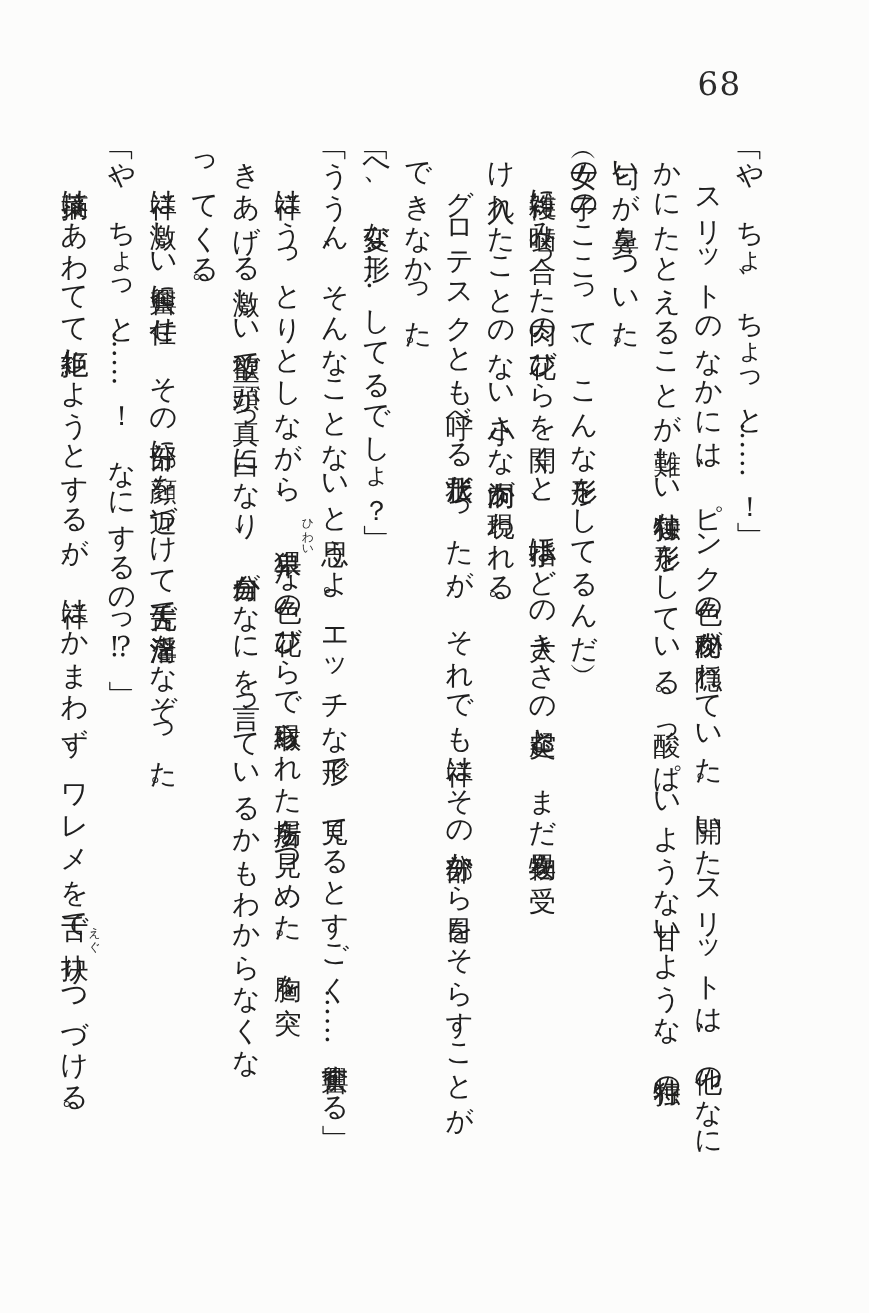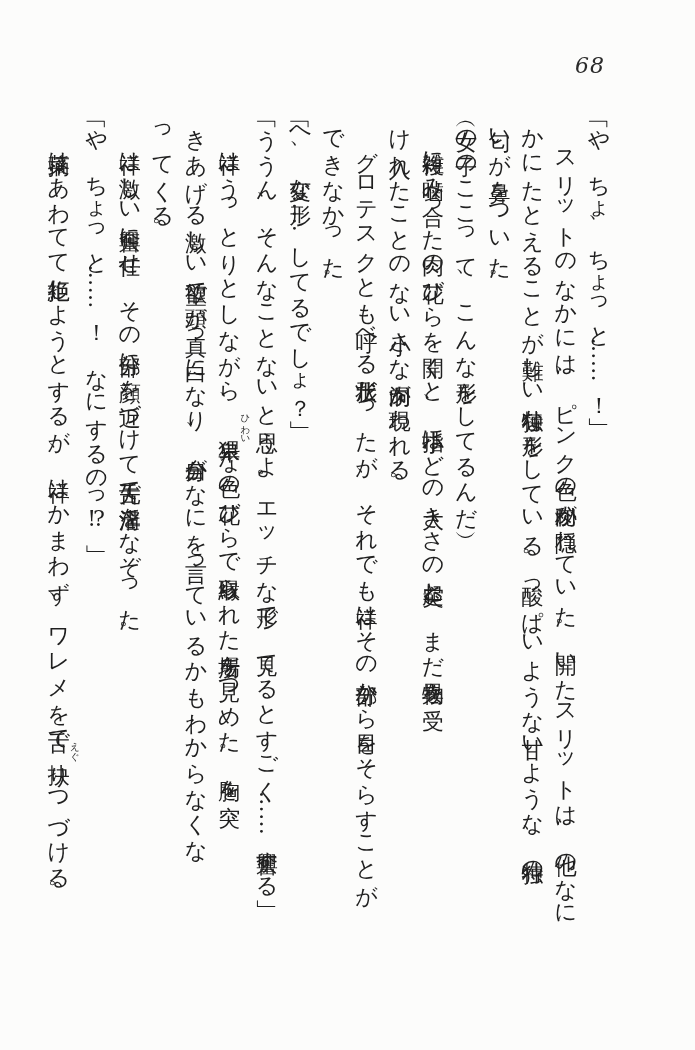--- a/index.html
+++ b/index.html
@@ -10,23 +10,21 @@
     background: #fcfcfb;
     overflow: hidden;
     font-family: "DejaVu Serif", serif;
     color: #1f1f1f;
   }
   .page-number {
     position: absolute;
     top: 53px;
     left: 558px;
     width: 64px;
-    text-align: center;
-    font-style: italic;
-    font-size: 22px;
+    font-size: 26px;
     color: #2b2b2b;
     font-family: "DejaVu Serif", serif;
     letter-spacing: 1px;
   }
   .text-block {
     position: absolute;
     top: 114px;
     right: 79px;
     height: 848px;
     writing-mode: vertical-rl;

